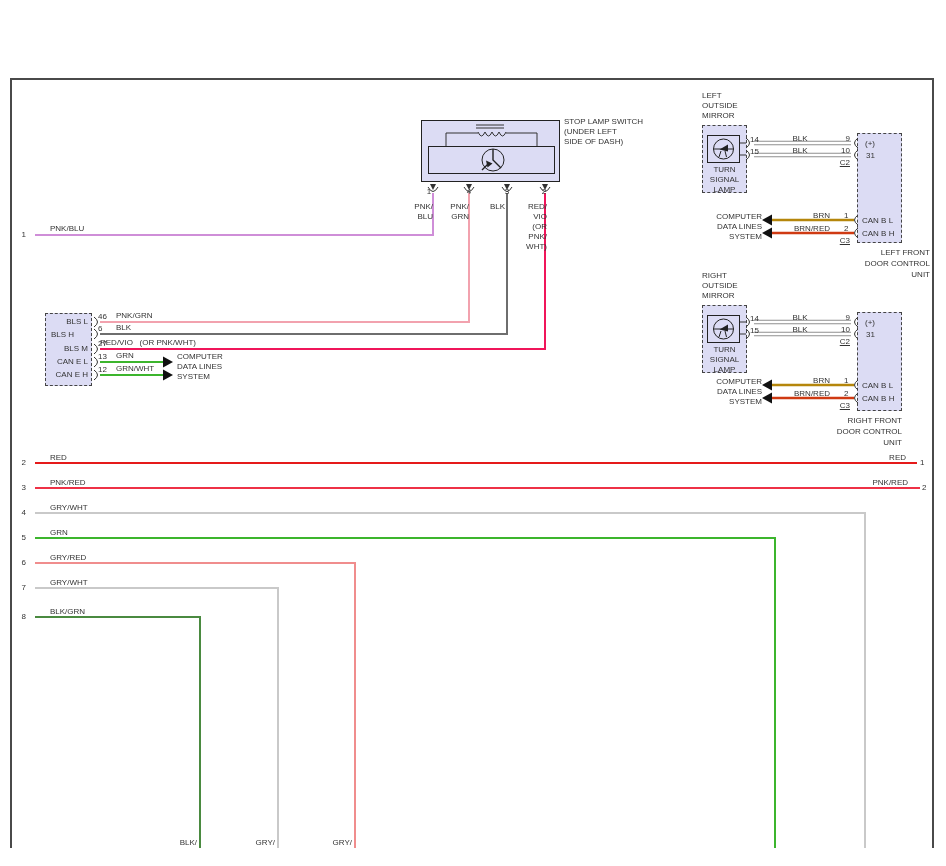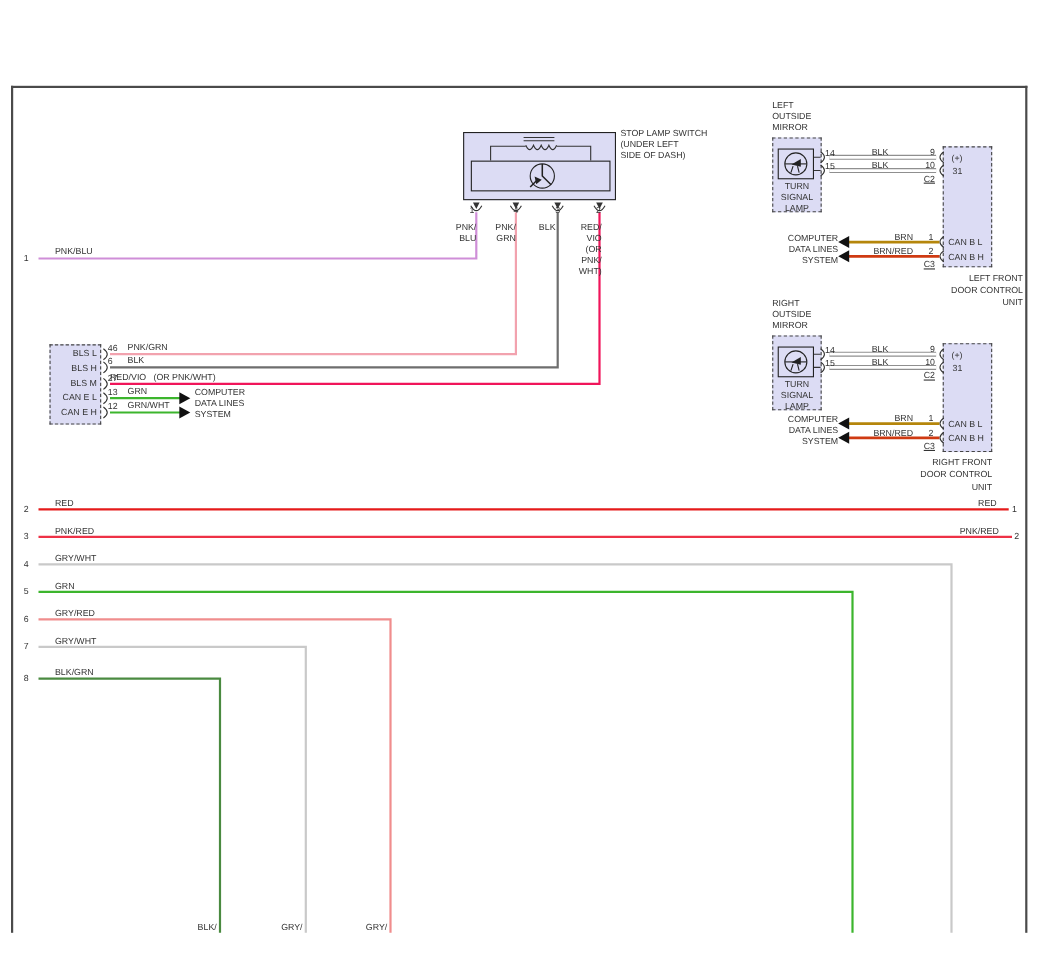--- a/index.html
+++ b/index.html
@@ -128,21 +128,21 @@
   <div class="lbl r" style="left:431px;top:202px;width:38px;">PNK/
 GRN</div>
   <div class="lbl r" style="left:467px;top:202px;width:38px;">BLK</div>
   <div class="lbl r" style="left:509px;top:202px;width:38px;">RED/
 VIO
 (OR
 PNK/
 WHT)</div>
 
   <div class="lbl r" style="left:46px;top:317px;width:42px;">BLS L</div>
-  <div class="lbl r" style="left:46px;top:330px;width:42px;">BLS H</div>
+  <div class="lbl r" style="left:46px;top:330px;width:28px;">BLS H</div>
   <div class="lbl r" style="left:46px;top:344px;width:42px;">BLS M</div>
   <div class="lbl r" style="left:46px;top:357px;width:42px;">CAN E L</div>
   <div class="lbl r" style="left:46px;top:370px;width:42px;">CAN E H</div>
   <div class="lbl" style="left:98px;top:312px;">46</div>
   <div class="lbl" style="left:98px;top:324px;">6</div>
   <div class="lbl" style="left:98px;top:339px;">27</div>
   <div class="lbl" style="left:98px;top:352px;text-align:center;">13</div>
   <div class="lbl" style="left:98px;top:365px;">12</div>
   <div class="lbl" style="left:116px;top:311px;">PNK/GRN</div>
   <div class="lbl" style="left:116px;top:323px;">BLK</div>

